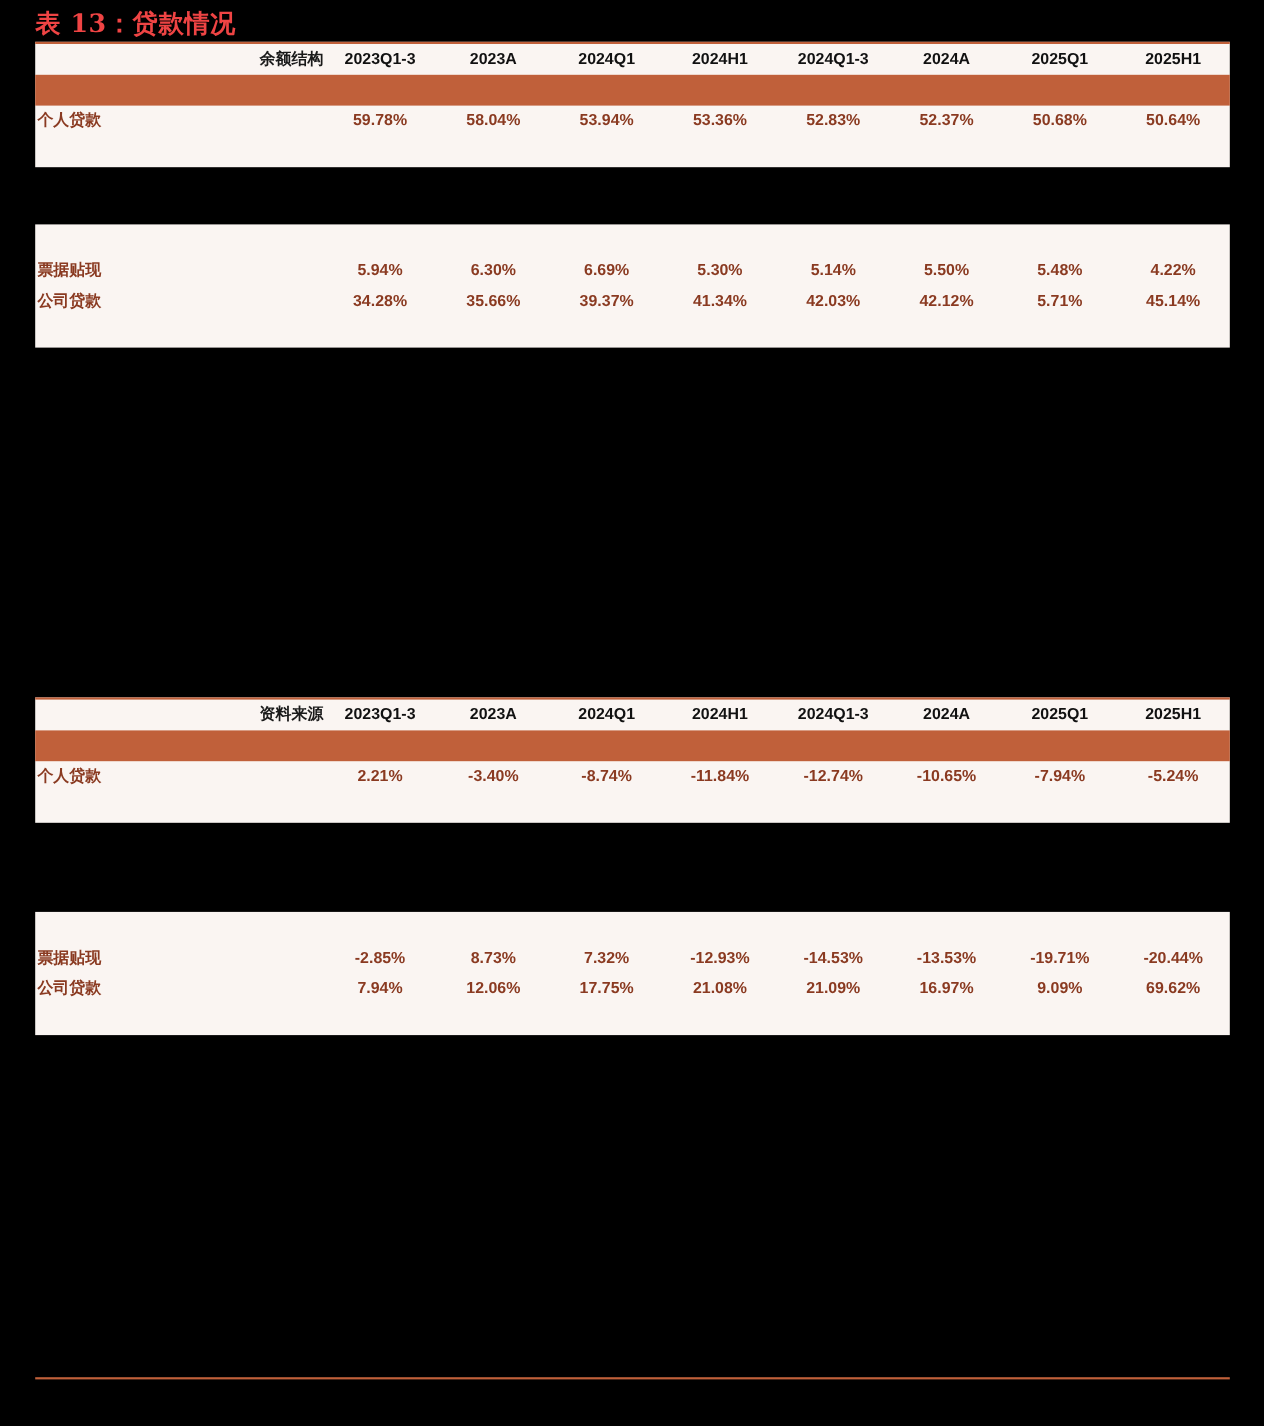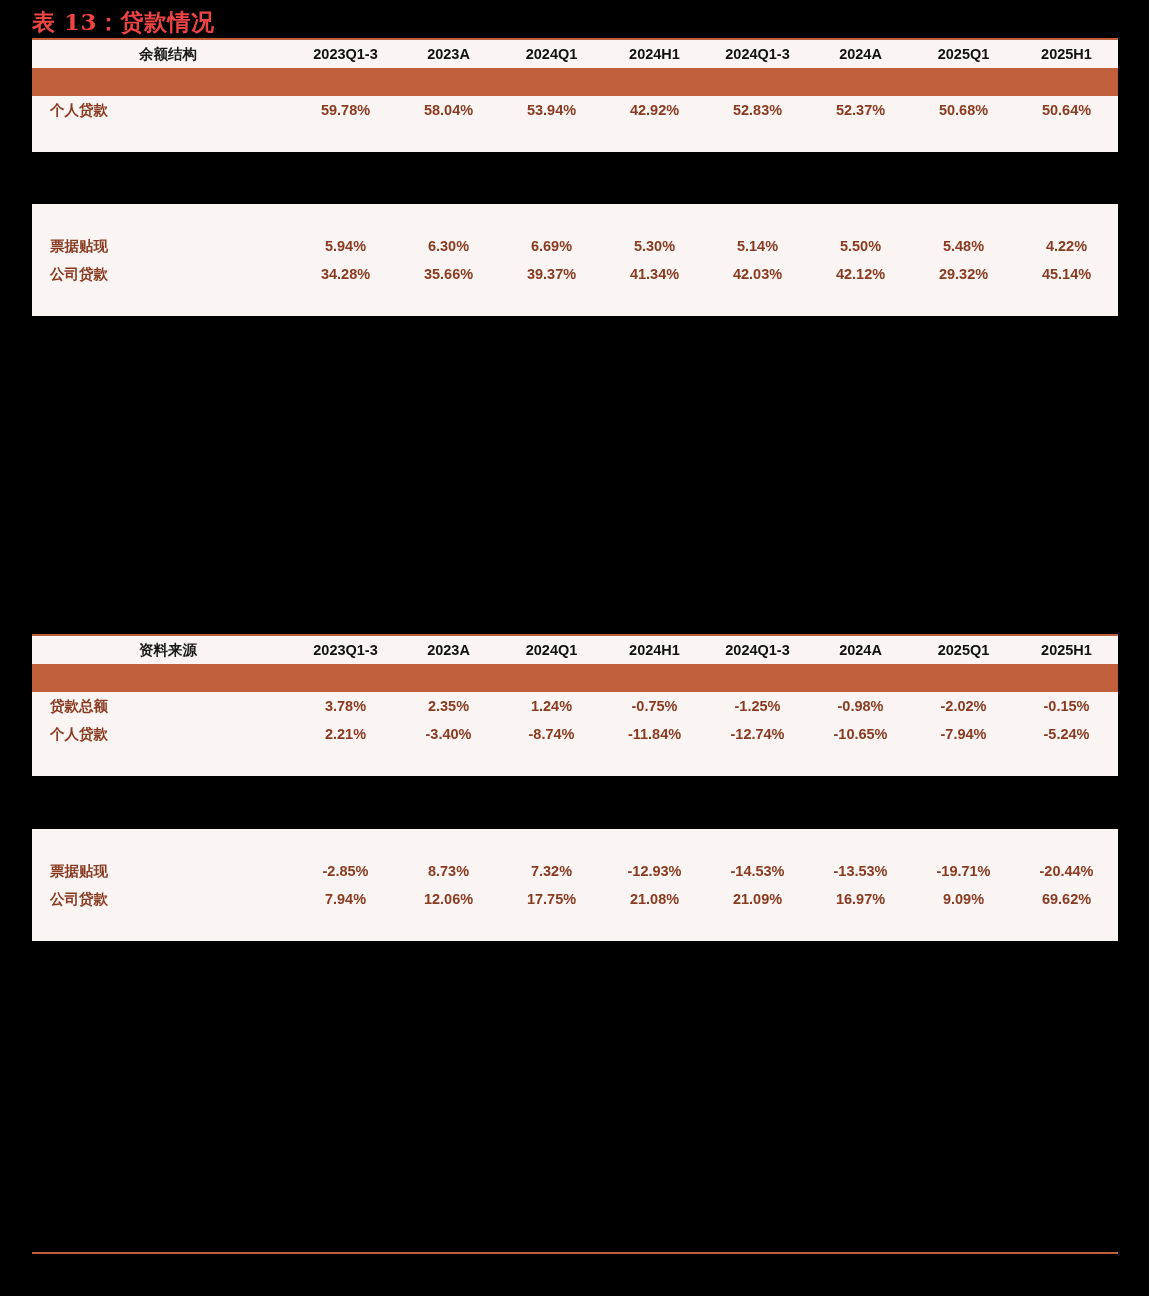--- a/index.html
+++ b/index.html
@@ -63,21 +63,21 @@
 
   
   .hdr th {
     font-weight: bold;
     color: #111111;
     font-size: 14.5px;
     height: 29px;
     line-height: 29px;
   }
   .hdr th.lbl {
-    text-align: center;
+    text-align: right;
     padding-left: 10px;
     font-family: "DejaVu Serif", "Liberation Serif", serif;
     font-weight: bold;
     font-size: 14.5px;
     color: #1a1a1a;
   }
   .hdr-rule-row td {
     height: 2px;
     line-height: 2px;
     padding: 0;
@@ -87,21 +87,21 @@
   
   .drow td {
     color: #8A3A21;
     font-weight: bold;
     text-align: center;
     height: 28px;
     line-height: 28px;
   }
   .drow td.lbl {
     text-align: left;
-    padding-left: 18px;
+    padding-left: 2px;
     font-family: "DejaVu Serif", "Liberation Serif", serif;
     color: #8A3A21;
     font-weight: bold;
   }
   .pad-top td { height: 6px; line-height: 6px; }
   .pad-bot td { height: 7px; line-height: 7px; }
 
   
   .footer-wrap {
     position: absolute;
@@ -157,21 +157,21 @@
         <th>2025H1</th>
       </tr>
       <tr class="hdr-rule-row">
         <td colspan="9"></td>
       </tr>
       <tr class="drow">
         <td class="lbl">个人贷款</td>
         <td>59.78%</td>
         <td>58.04%</td>
         <td>53.94%</td>
-        <td>42.92%</td>
+        <td>53.36%</td>
         <td>52.83%</td>
         <td>52.37%</td>
         <td>50.68%</td>
         <td>50.64%</td>
       </tr>
       <tr class="pad-bot">
           <td colspan="9"></td>
         </tr>
     </tbody>
   </table>
@@ -206,21 +206,21 @@
         <td>4.22%</td>
       </tr>
       <tr class="drow">
         <td class="lbl">公司贷款</td>
         <td>34.28%</td>
         <td>35.66%</td>
         <td>39.37%</td>
         <td>41.34%</td>
         <td>42.03%</td>
         <td>42.12%</td>
-        <td>29.32%</td>
+        <td>5.71%</td>
         <td>45.14%</td>
       </tr>
       <tr class="pad-bot">
           <td colspan="9"></td>
         </tr>
     </tbody>
   </table>
 </div>
 
 <div class="tbl-block with-top-rule" style="top:634px;">
@@ -245,31 +245,20 @@
         <th>2024H1</th>
         <th>2024Q1-3</th>
         <th>2024A</th>
         <th>2025Q1</th>
         <th>2025H1</th>
       </tr>
       <tr class="hdr-rule-row">
         <td colspan="9"></td>
       </tr>
       <tr class="drow">
-        <td class="lbl">贷款总额</td>
-        <td>3.78%</td>
-        <td>2.35%</td>
-        <td>1.24%</td>
-        <td>-0.75%</td>
-        <td>-1.25%</td>
-        <td>-0.98%</td>
-        <td>-2.02%</td>
-        <td>-0.15%</td>
-      </tr>
-      <tr class="drow">
         <td class="lbl">个人贷款</td>
         <td>2.21%</td>
         <td>-3.40%</td>
         <td>-8.74%</td>
         <td>-11.84%</td>
         <td>-12.74%</td>
         <td>-10.65%</td>
         <td>-7.94%</td>
         <td>-5.24%</td>
       </tr>

